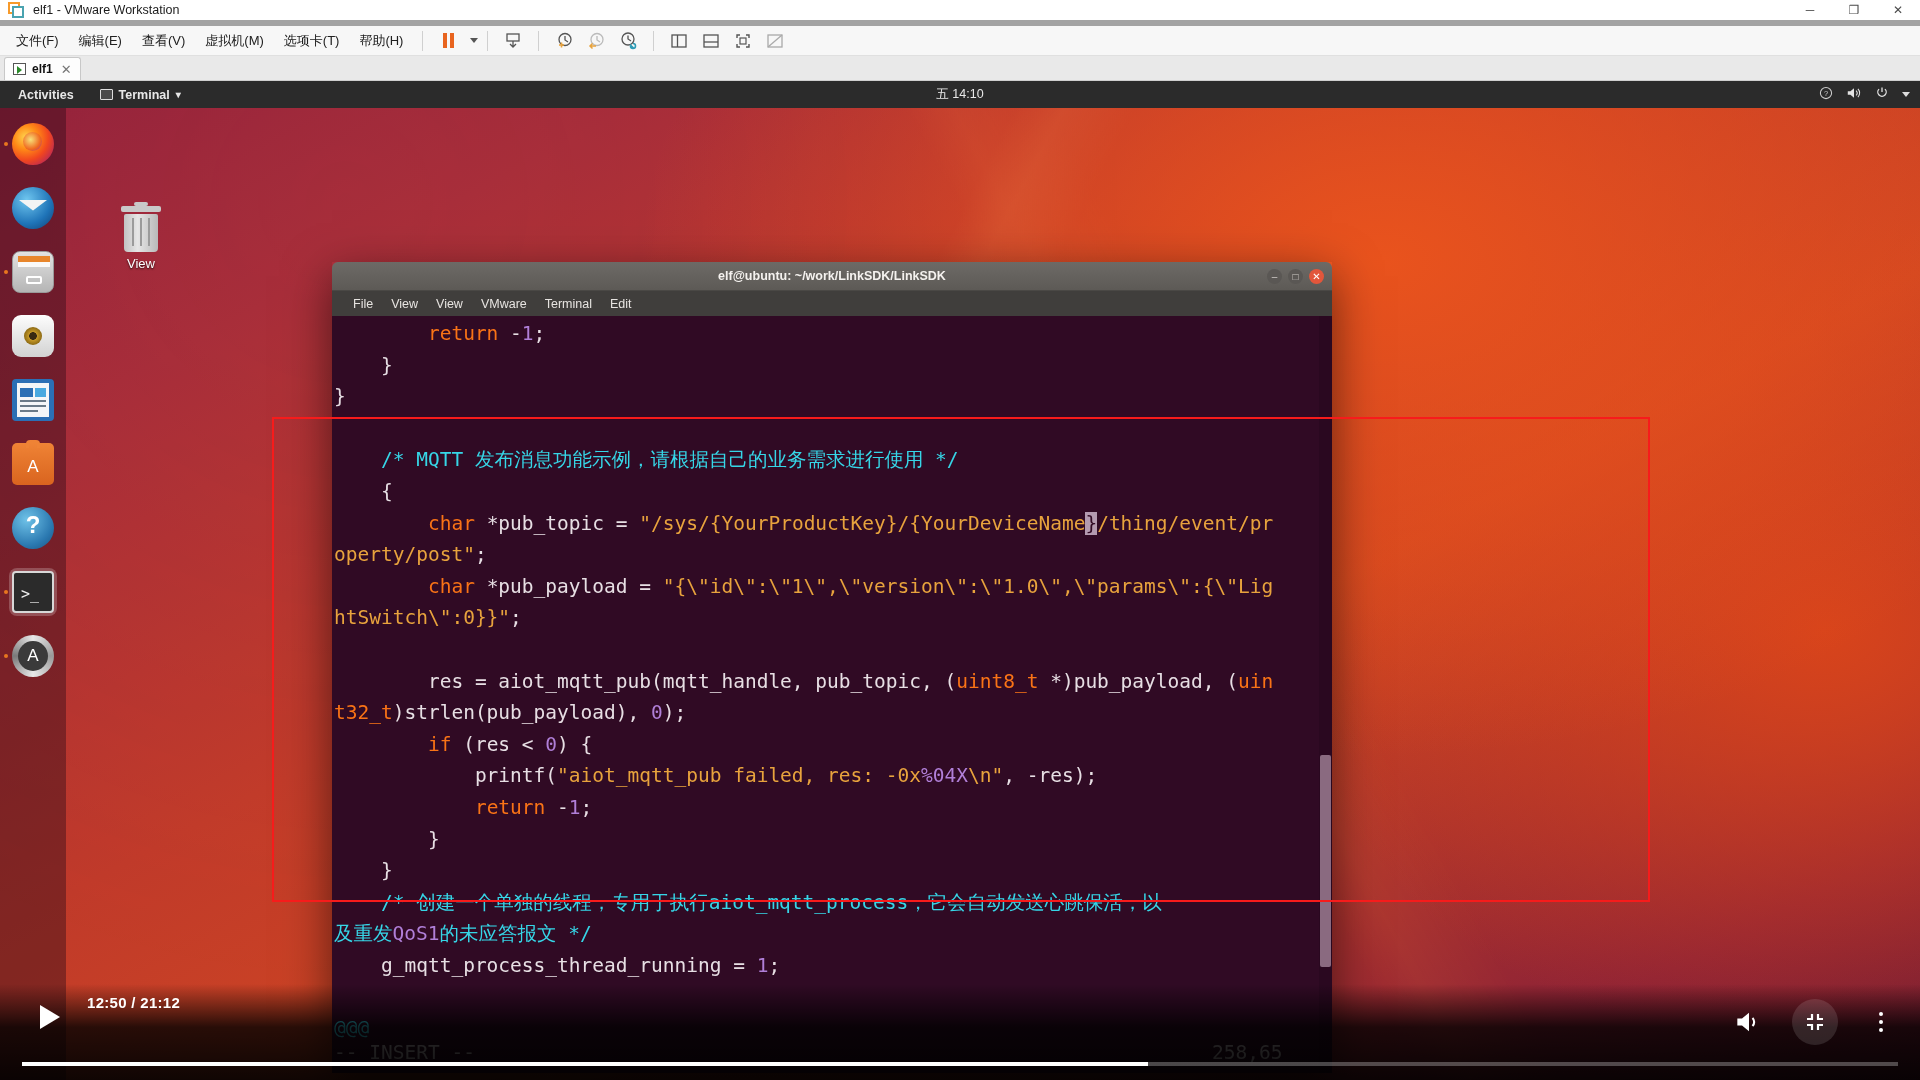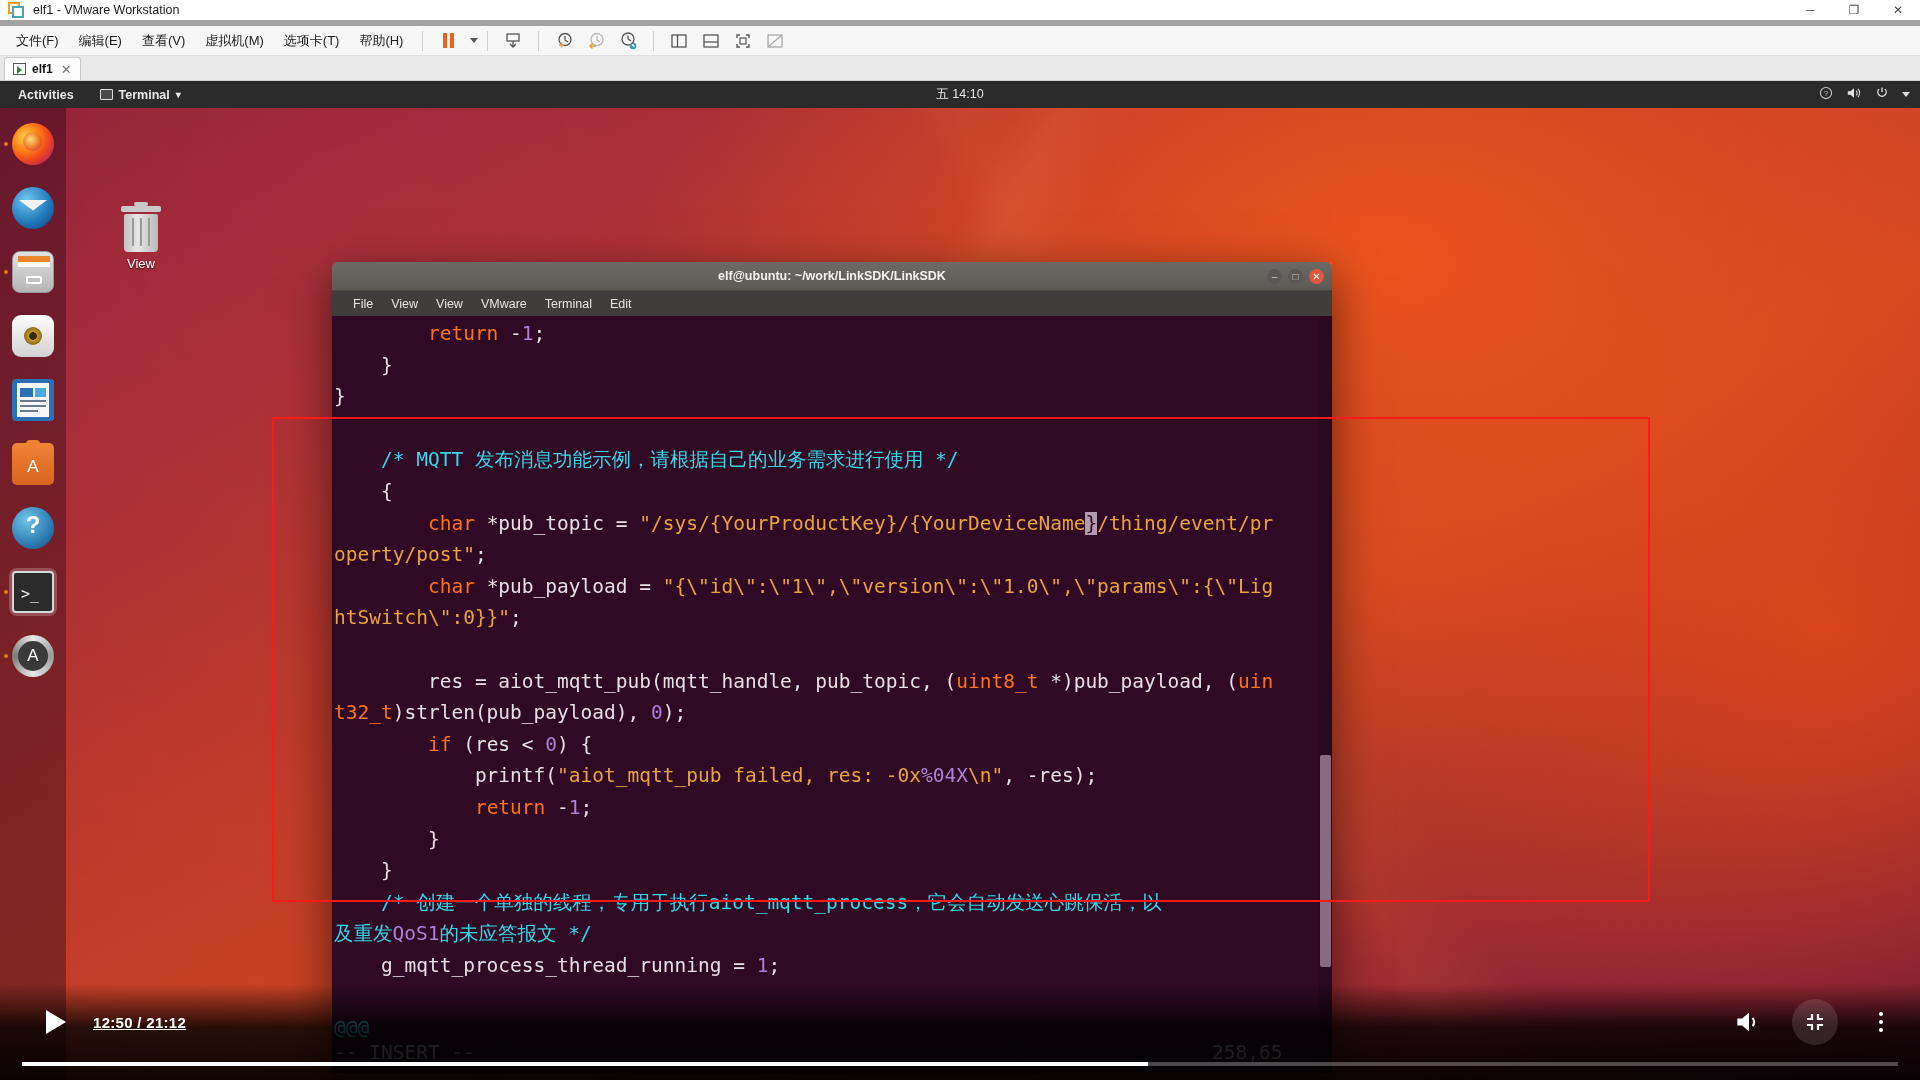--- a/index.html
+++ b/index.html
@@ -125,22 +125,22 @@
   #tildemark { position:absolute; left:2px; bottom:34px; color:#36d6e7;
        font-family:"DejaVu Sans Mono","Liberation Mono",monospace; font-size:19.5px; }
 
   
   #redbox { position:absolute; left:272px; top:336px; width:1378px; height:485px; border:2.5px solid #f71b1b;
             z-index:30; pointer-events:none; }
 
   
   #player { position:absolute; left:0; right:0; bottom:0; height:96px; z-index:40;
             background:linear-gradient(to top, rgba(0,0,0,.92) 0%, rgba(0,0,0,.80) 55%, rgba(0,0,0,0) 100%); }
-  #player-row { position:absolute; left:11px; right:0; top:10px; height:56px; display:flex; align-items:center;
-                padding:0 22px; color:#fff;text-decoration:underline; }
+  #player-row { position:absolute; left:5px; right:0; top:10px; height:56px; display:flex; 
+                padding:0 22px; color:#fff; }
   #play-btn { width:46px;height:46px; display:flex; align-items:center; justify-content:center; }
   #play-tri { width:0;height:0;border-left:20px solid #fff;border-top:12px solid transparent;border-bottom:12px solid transparent; }
   #timelabel { font-size:15px; font-weight:bold; margin-left:14px; letter-spacing:.3px; }
   #player-right { margin-left:auto; display:flex; align-items:center; gap:26px; }
   .pl-ico { width:34px;height:34px; display:flex; align-items:center; justify-content:center; }
   #fs-btn { width:46px;height:46px;border-radius:50%; background:rgba(255,255,255,.12);
             display:flex;align-items:center;justify-content:center; }
   #progress { position:absolute; left:22px; right:22px; bottom:14px; height:4px; background:rgba(255,255,255,.28); }
   #progress .played { position:absolute; left:0; top:0; bottom:0; background:#fff; }
   .kebab { display:flex; flex-direction:column; gap:4px; }

